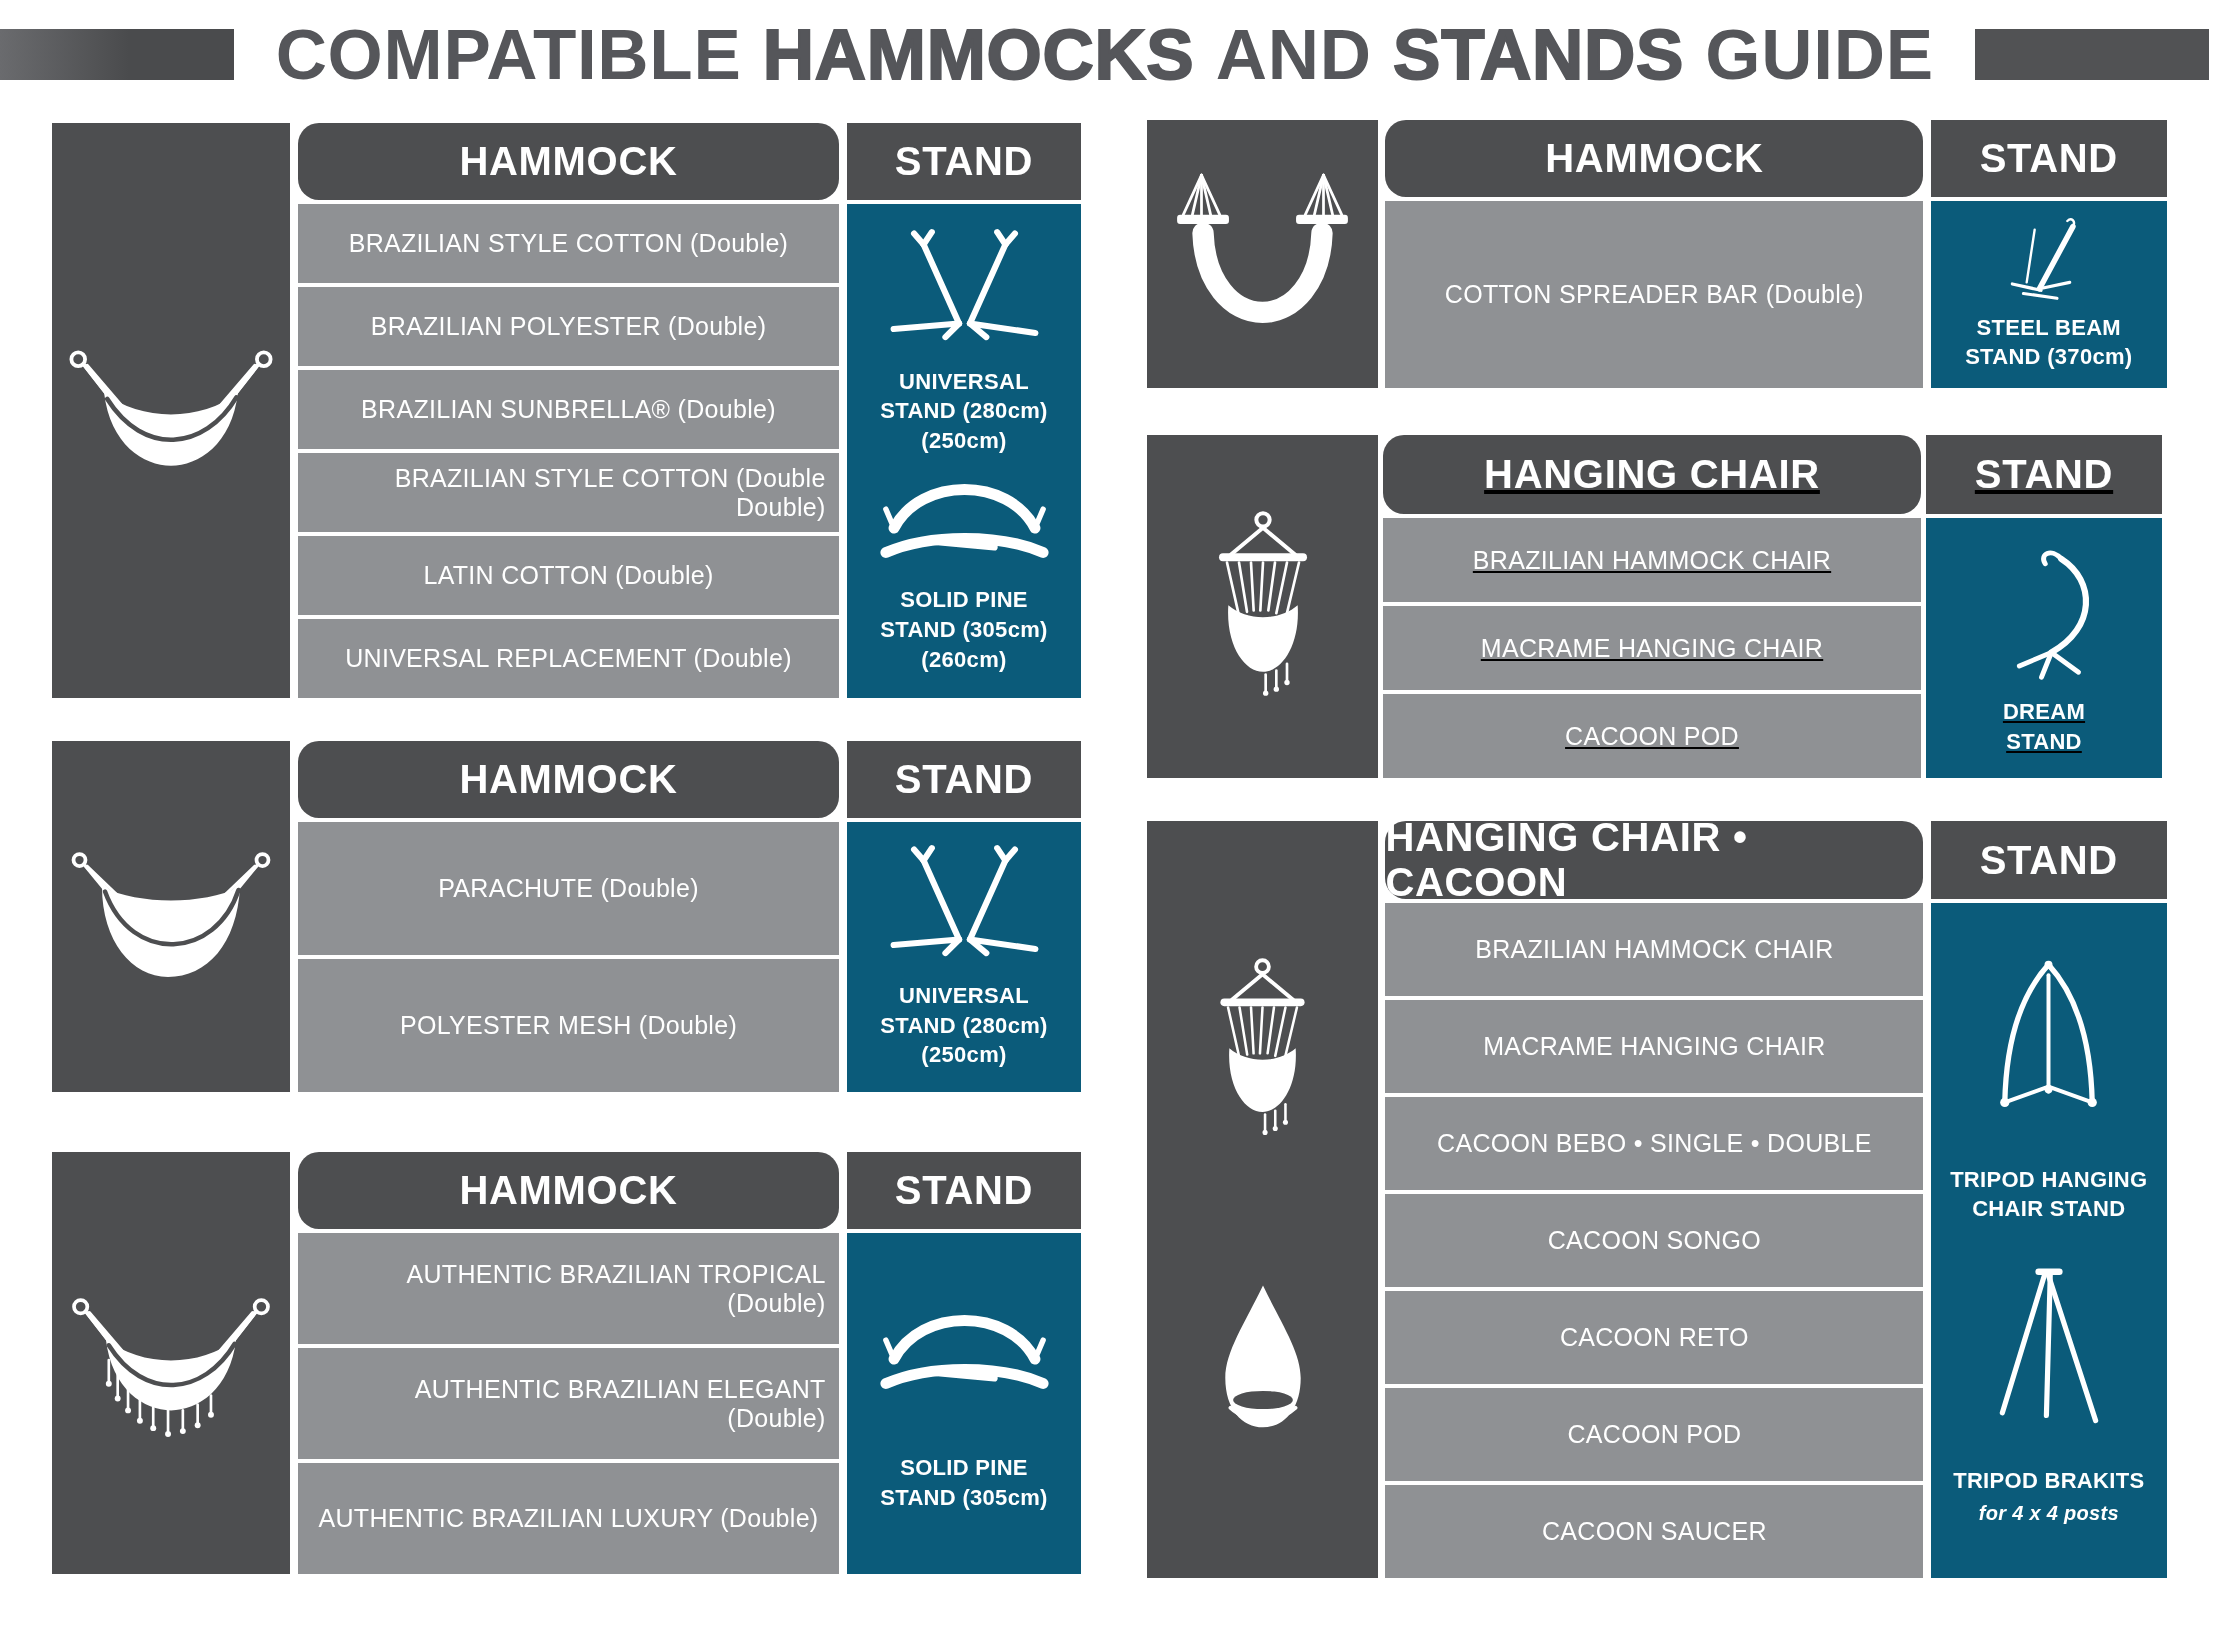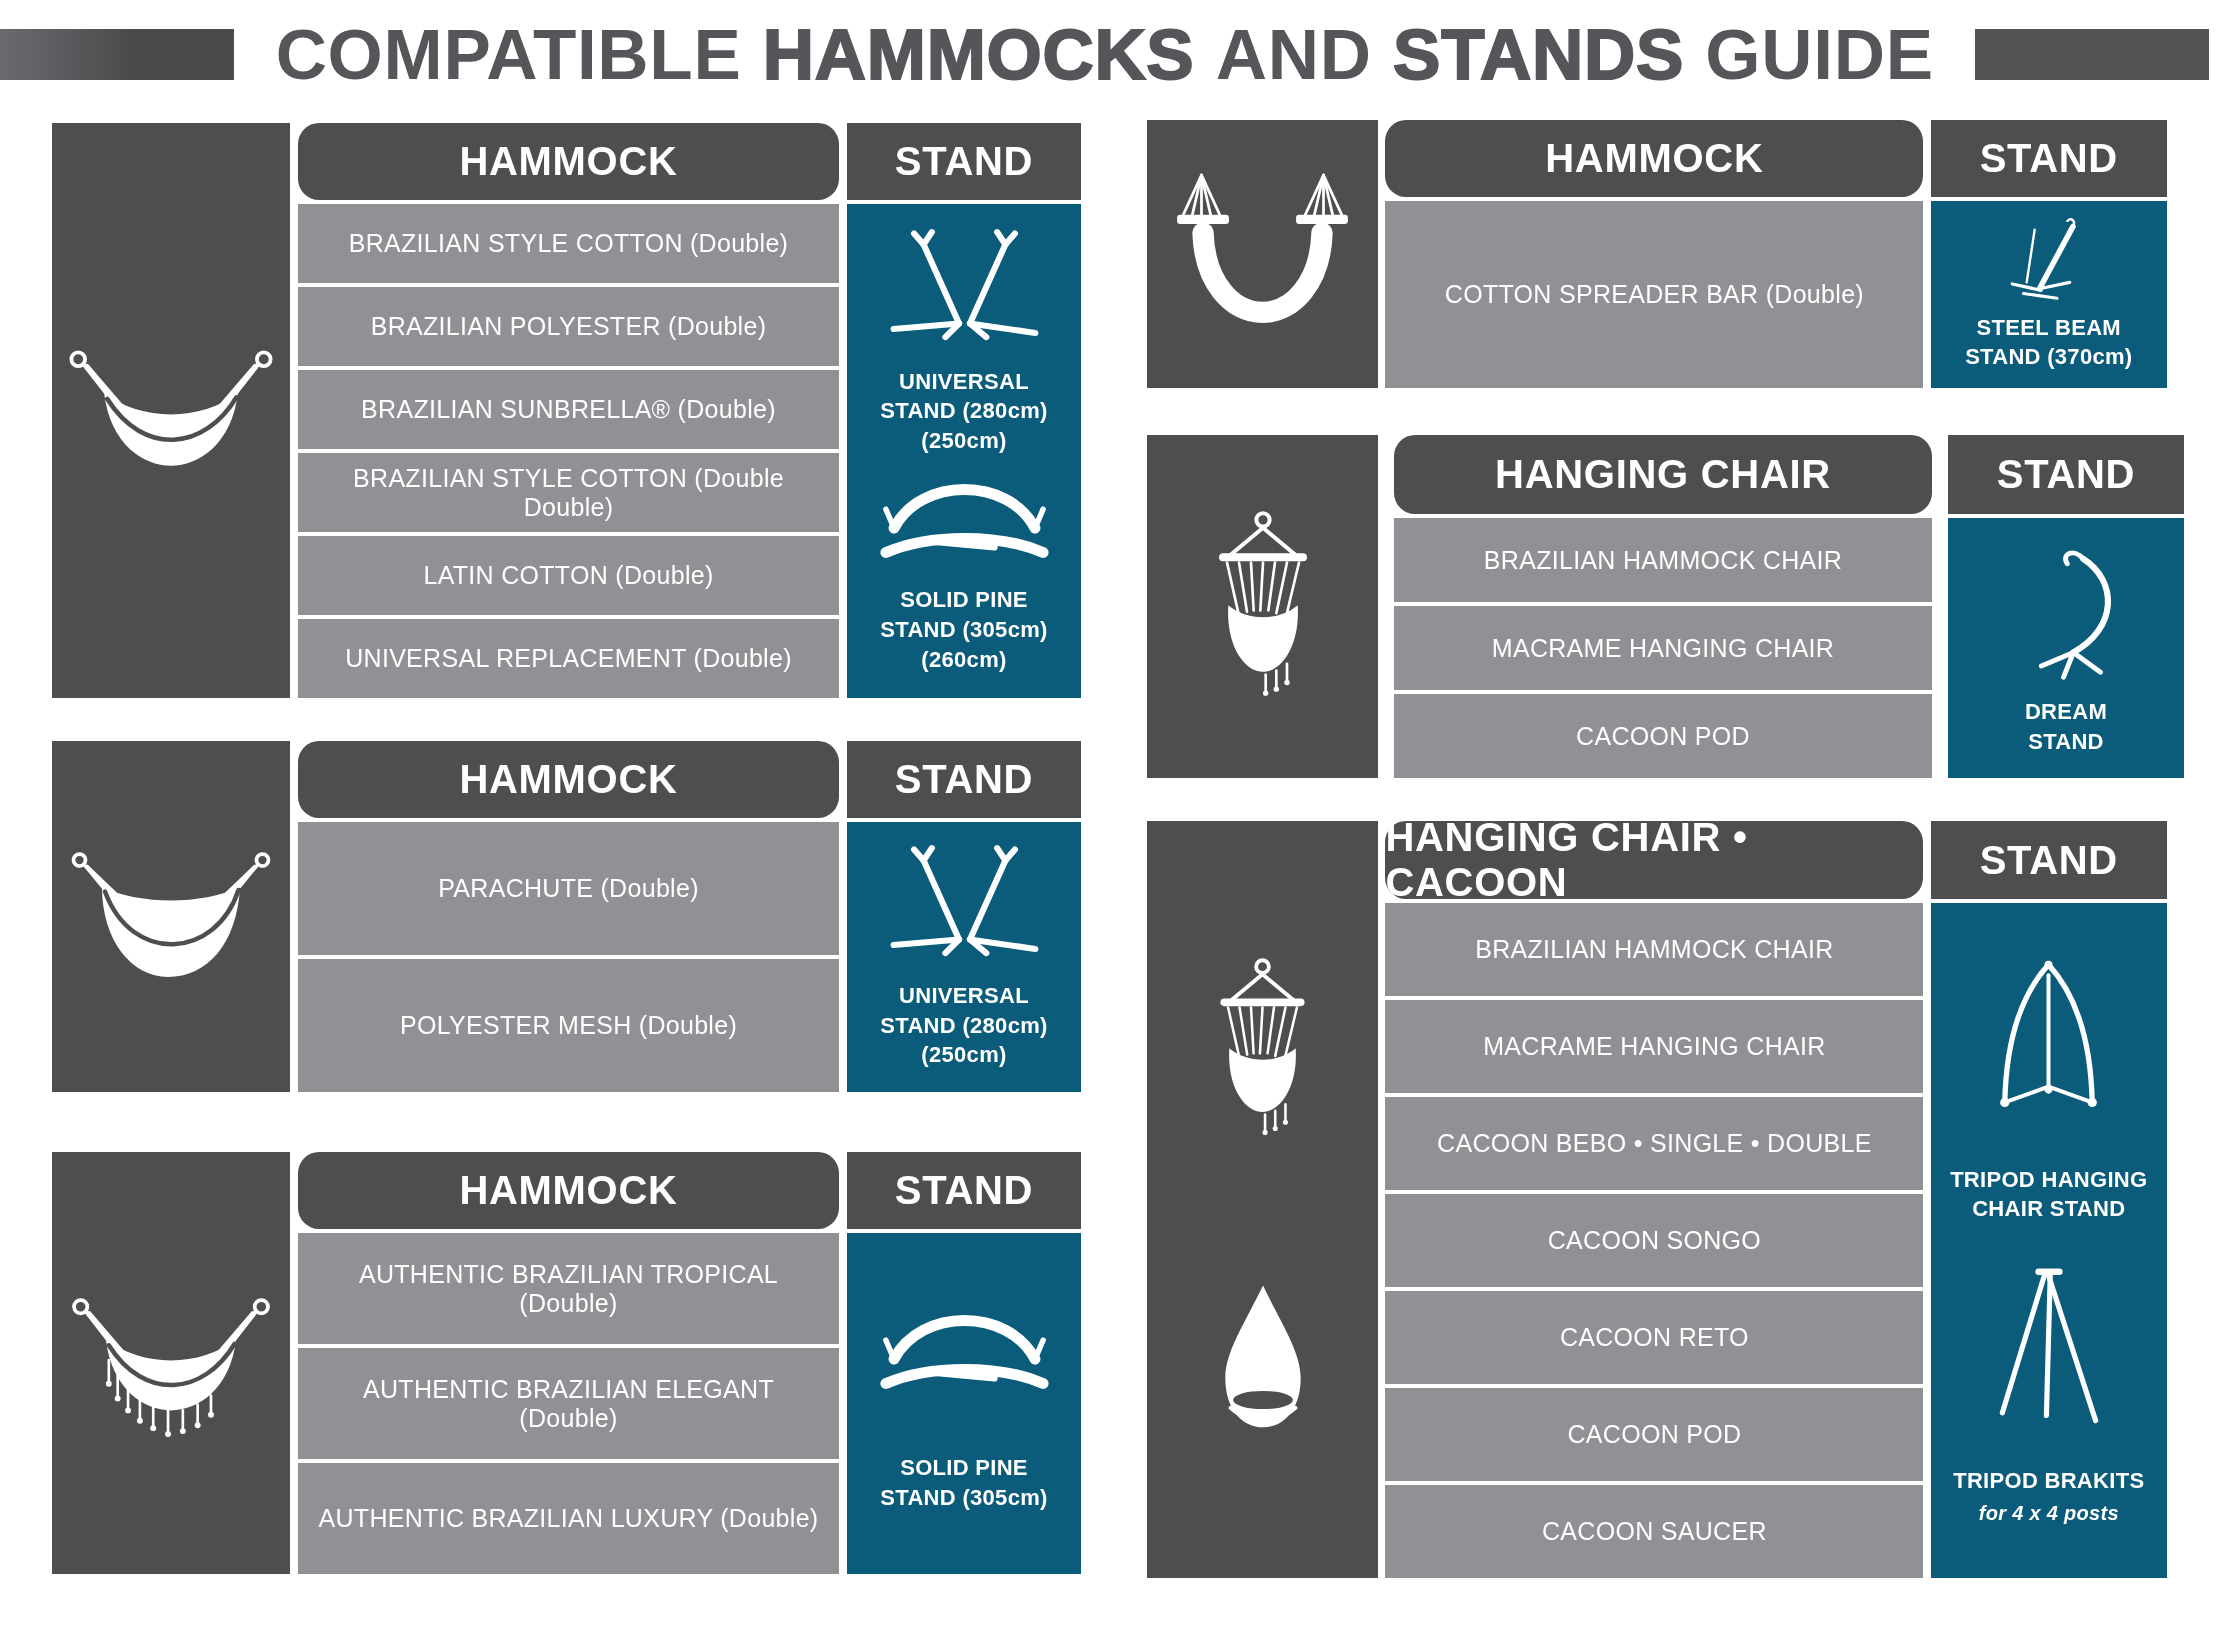--- a/index.html
+++ b/index.html
@@ -23,33 +23,33 @@
               letter-spacing:0.7px;color:var(--title_text);}
   .tseg{margin:0 10.7px;}
   .tseg.heavy{-webkit-text-stroke:2px currentColor;}
 
   
   .tbl{position:absolute;display:grid;}
   #t1{left:52px;top:123px;grid-template-columns:238px 541px 234px;grid-template-rows:77px repeat(6,79px);gap:4px 8px;}
   #t2{left:52px;top:741px;grid-template-columns:238px 541px 234px;grid-template-rows:77px repeat(2,133px);gap:4px 8px;}
   #t3{left:52px;top:1152px;grid-template-columns:238px 541px 234px;grid-template-rows:77px repeat(3,111px);gap:4px 8px;}
   #r1{left:1147px;top:120px;grid-template-columns:231px 538px 236px;grid-template-rows:77px 187px;gap:4px 7.4px;}
-  #r2{left:1147px;top:435px;grid-template-columns:231px 538px 236px;grid-template-rows:79px repeat(3,84px);gap:4px 16px;}
+  #r2{left:1147px;top:435px;grid-template-columns:231px 538px 236px;grid-template-rows:79px repeat(3,84px);gap:4px 5px;text-decoration:underline;}
   #r3{left:1147px;top:821px;grid-template-columns:231px 538px 236px;grid-template-rows:78px repeat(7,93px);gap:4px 7.4px;}
 
   .icon-panel{grid-column:1;grid-row:1/-1;background:var(--dark_panel);
               display:flex;flex-direction:column;align-items:center;justify-content:center;gap:40px;}
   .icon-panel.spread{justify-content:space-evenly;gap:0;}
   .head{background:var(--dark_panel);color:var(--text_white);display:flex;align-items:center;justify-content:center;
         font-size:40px;font-weight:700;letter-spacing:0.7px;}
   .head.prod{grid-column:2;grid-row:1;border-radius:21px;}
   .head.stand{grid-column:3;grid-row:1;}
   .row{grid-column:2;background:var(--row_gray);color:var(--text_white);
        display:flex;align-items:center;justify-content:center;
-       font-size:25px;font-weight:400;letter-spacing:0.3px;text-align:center;padding:0 13.4px;}
+       font-size:25px;font-weight:400;letter-spacing:0.3px;text-align:right;padding:0 13.4px;}
   .stand-cell{grid-column:3;grid-row:2/-1;background:var(--teal);color:var(--text_white);
               display:flex;flex-direction:column;align-items:center;justify-content:space-evenly;
               text-align:center;padding:16px 9.4px;}
   .stand-label{display:inline-block;text-align:center;font-size:22px;font-weight:700;line-height:1.35;letter-spacing:0.3px;}
   .sl-line{display:block;}
   .sl-line.lr{}
   .stand-note{display:block;font-size:20px;font-weight:700;font-style:italic;margin-top:4px;}
 
   
   .ic{display:block;}

